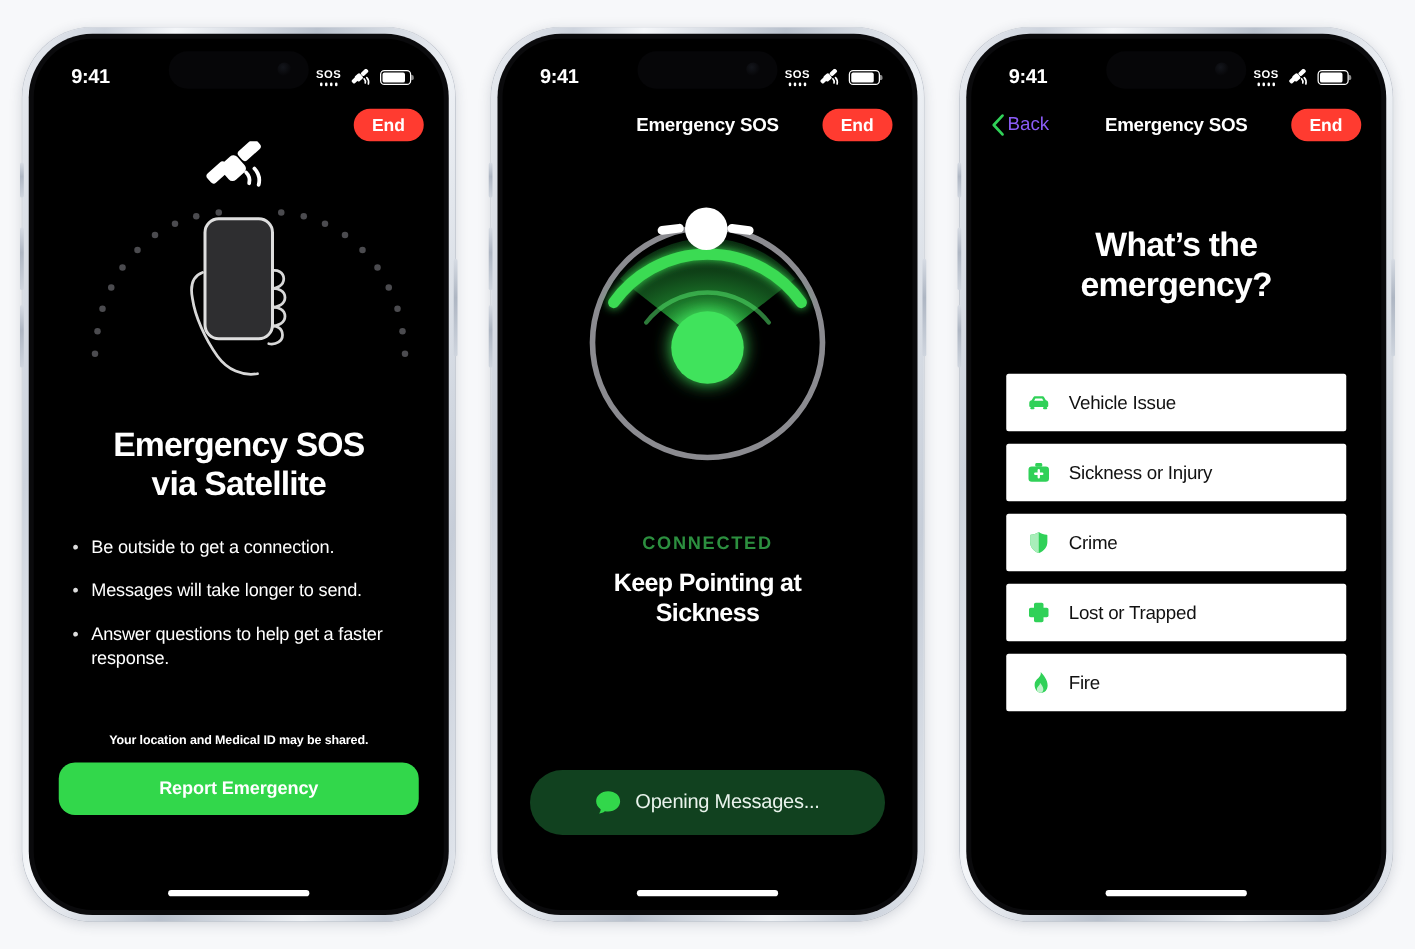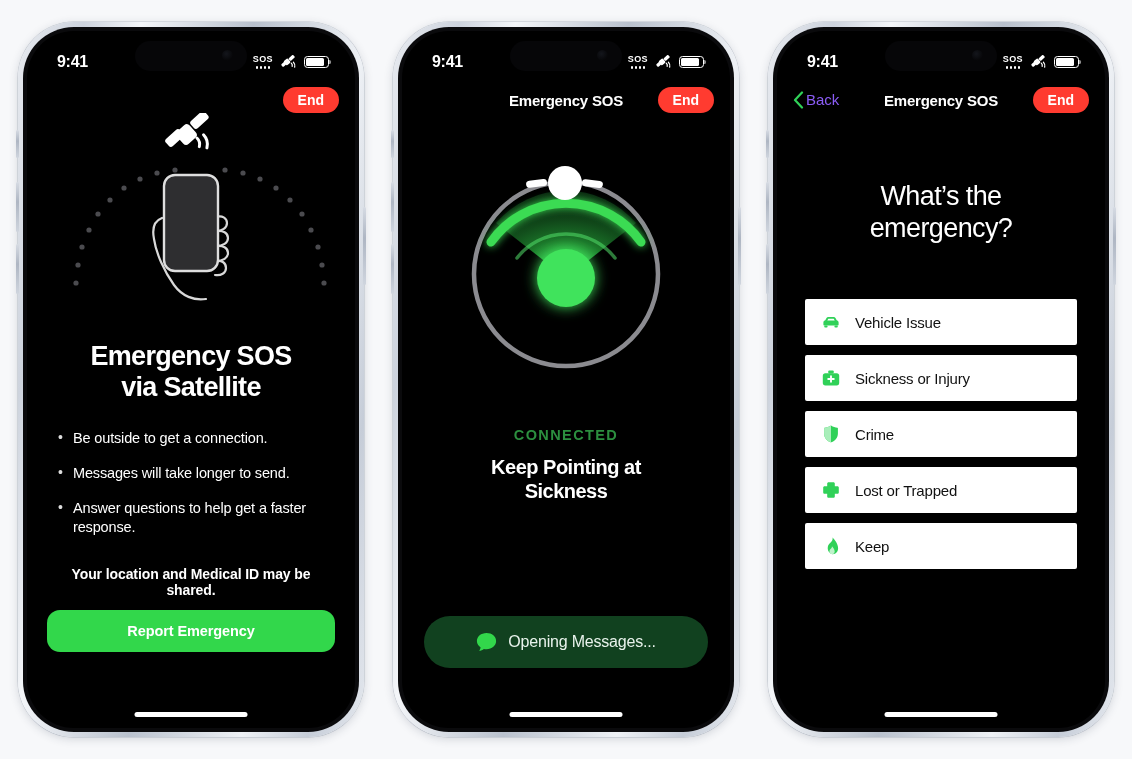--- a/index.html
+++ b/index.html
@@ -255,21 +255,21 @@
     top: -1px;
     color: #dcdcdc;
     font-size: 14px;
   }
   .s1-foot {
     position: absolute;
     bottom: 76px; left: 20px; right: 20px;
     text-align: center;
   }
   .s1-disclaimer {
-    font-size: 14px;
+    font-size: 10px;
     font-weight: bold;
     letter-spacing: -0.1px;
     margin-bottom: 12px;
   }
   .report-btn {
     display: block;
     width: 100%;
     background: #32d74b;
     color: #fff;
     border: none;
@@ -326,21 +326,21 @@
     font-family: "Liberation Sans", sans-serif;
     letter-spacing: -0.2px;
   }
 
   
   .s3-question {
     position: absolute;
     top: 150px; left: 20px; right: 20px;
     text-align: center;
     font-size: 27px;
-    font-weight: normal;
+    font-weight: bold;
     line-height: 1.17;
     letter-spacing: -0.6px;
   }
   .option-list {
     position: absolute;
     top: 268px; left: 28px; right: 28px;
     display: flex;
     flex-direction: column;
     gap: 10px;
   }
@@ -701,21 +701,21 @@
             <span class="opt-label">Lost or Trapped</span>
           </div>
 
           <div class="option-row">
             <span class="opt-icon">
               <svg width="20" height="20" viewBox="0 0 20 20">
                 <path d="M11.6 1.6c.3 2.2-.5 3.4-1.7 4.6-1.4 1.4-3.2 2.8-3.2 5.9 0 3.4 2.5 6.1 5.2 6.1s5.2-2.3 5.2-5.9c0-4.5-3.4-8.4-5.5-10.7Z" fill="#30d158"></path>
                 <path d="M10.9 10.2c.2 1.3-.4 1.9-1.1 2.6-.7.7-1.3 1.4-1.3 2.6 0 1.6 1.2 2.8 2.6 2.8s2.6-1.1 2.6-2.7c0-2.1-1.7-4-2.8-5.3Z" fill="#bff2cb"></path>
               </svg>
             </span>
-            <span class="opt-label">Keep</span>
+            <span class="opt-label">Fire</span>
           </div>
 
         </div>
 
         <div class="home-ind"></div>
       </div>
     </div>
   </div>
 
 </div>

